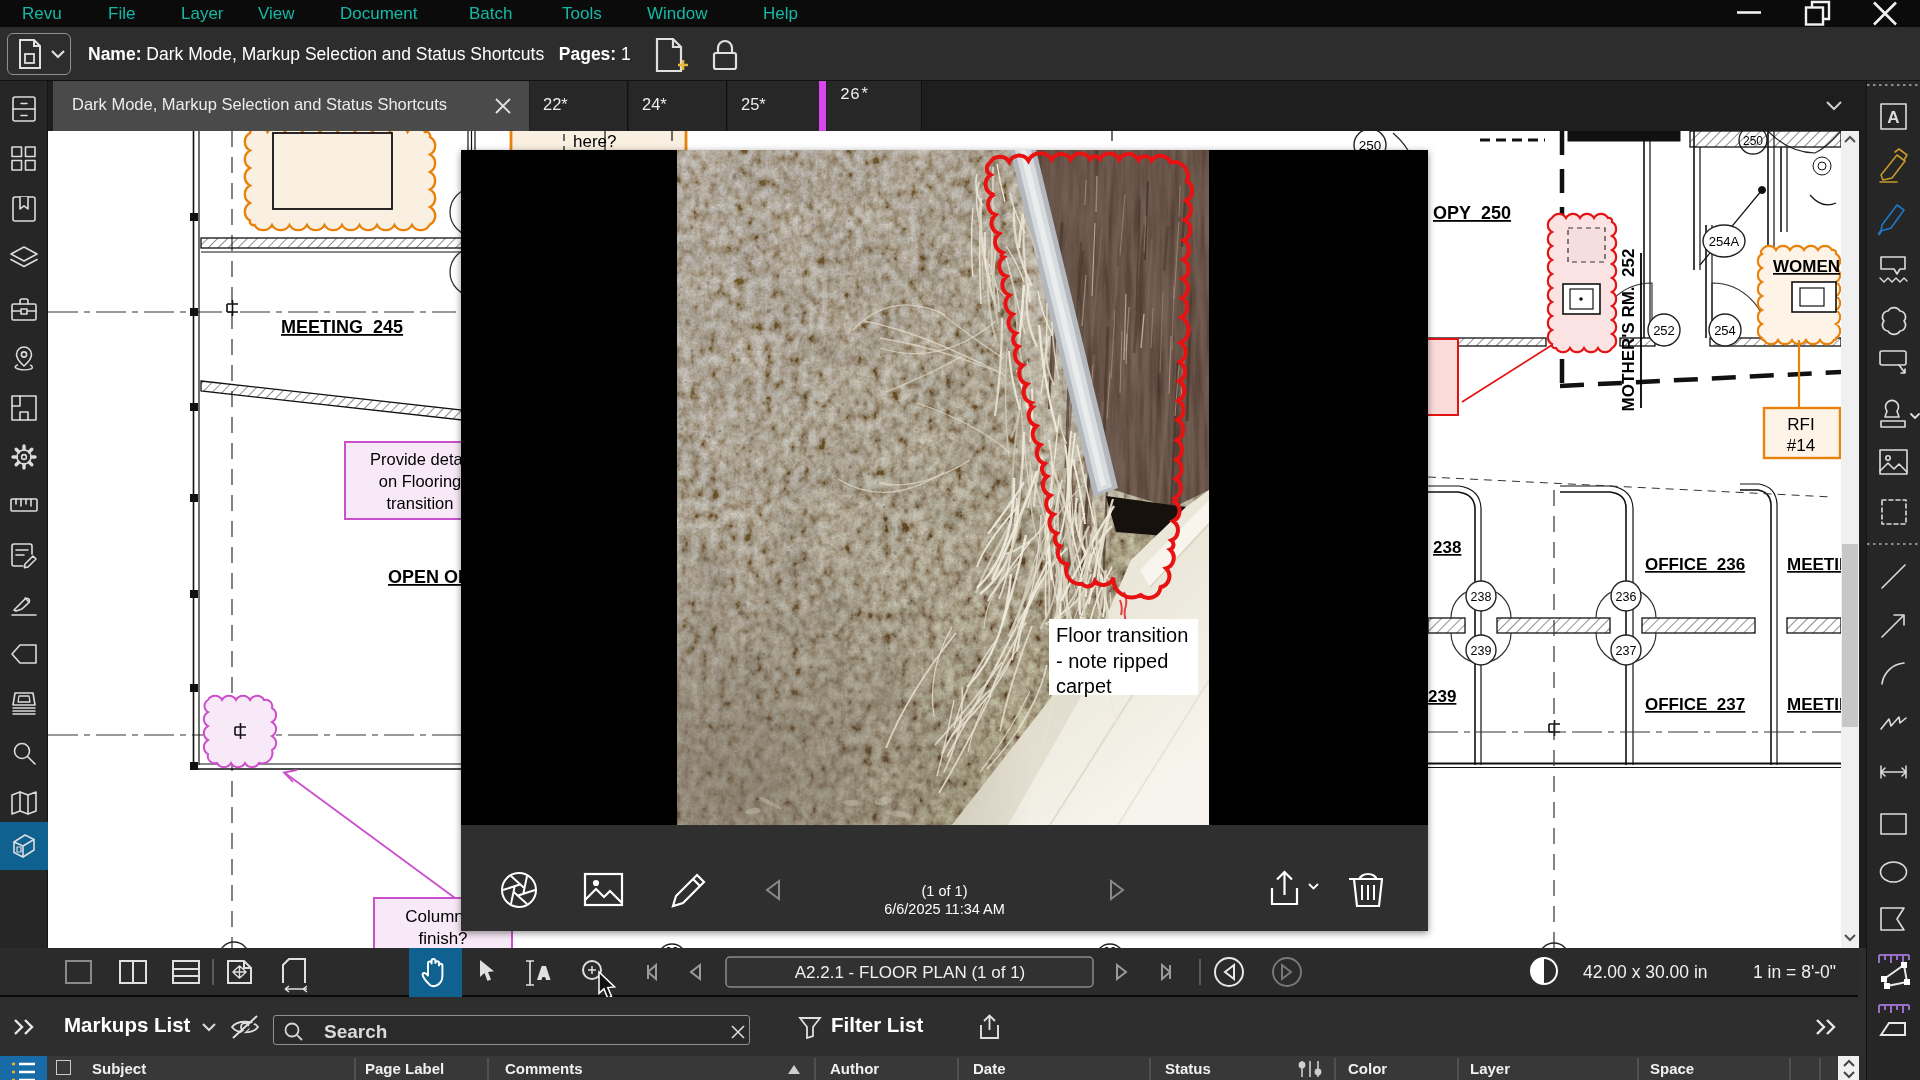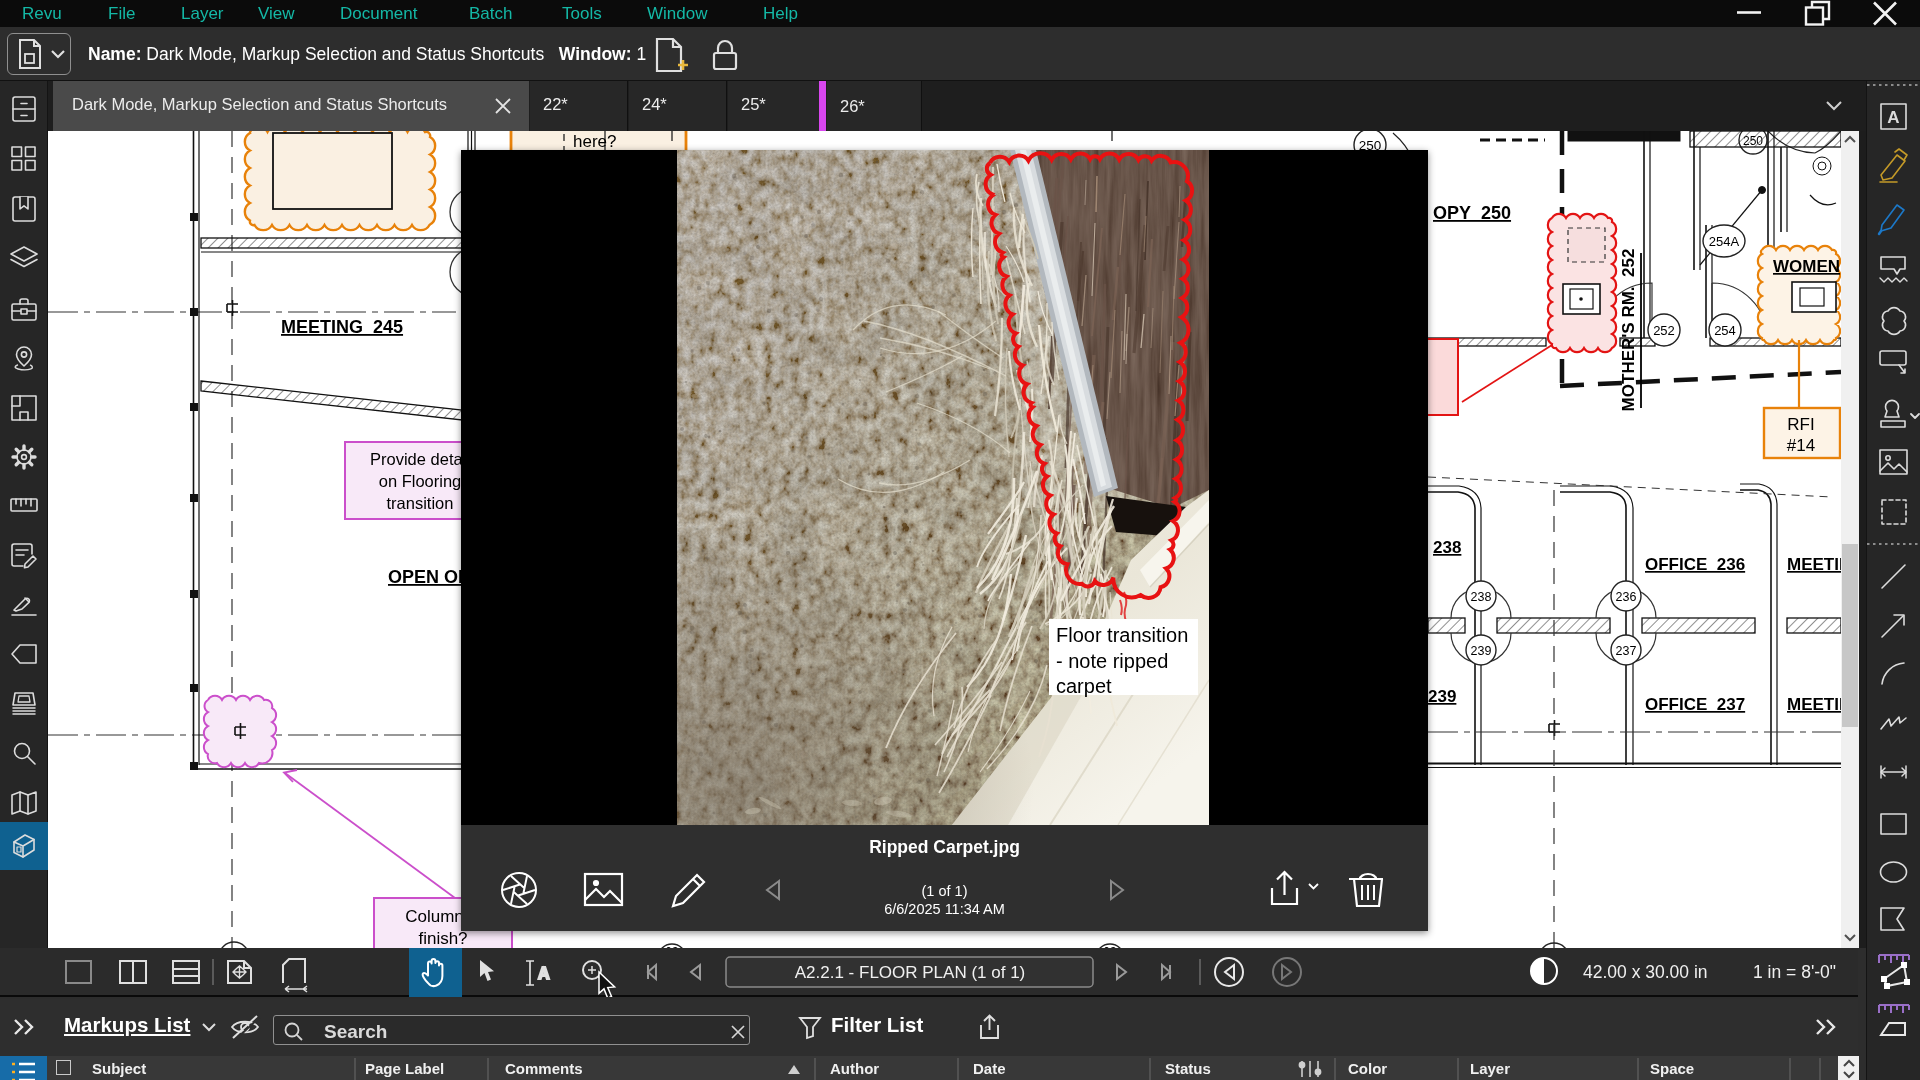--- a/index.html
+++ b/index.html
@@ -33,21 +33,21 @@
 </div>
 
 <div class="abs" style="left:0;top:27px;width:1920px;height:54px;background:#2d2d2d;border-bottom:1px solid #111;color:#fff;font-size:17.5px;">
   <div class="abs" style="left:7px;top:6px;width:64px;height:42px;border:1.5px solid #8f8f8f;border-radius:6px;"></div>
   <svg class="abs" style="left:14px;top:11px" width="52" height="32" viewBox="0 0 52 32">
     <path d="M6 2 H20 L26 8 V30 H6 Z" fill="none" stroke="#e0e0e0" stroke-width="2"></path>
     <path d="M20 2 V8 H26" fill="none" stroke="#e0e0e0" stroke-width="2"></path>
     <rect x="11" y="16" width="9" height="9" fill="none" stroke="#e0e0e0" stroke-width="1.8"></rect>
     <path d="M38 13 L44 19 L50 13" fill="none" stroke="#e0e0e0" stroke-width="2.2"></path>
   </svg>
-  <span class="abs" style="left:88px;top:17px;"><b>Name:</b> Dark Mode, Markup Selection and Status Shortcuts&nbsp;&nbsp; <b>Window:</b> 1</span>
+  <span class="abs" style="left:88px;top:17px;"><b>Name:</b> Dark Mode, Markup Selection and Status Shortcuts&nbsp;&nbsp; <b>Pages:</b> 1</span>
   <svg class="abs" style="left:650px;top:9px" width="100" height="38" viewBox="0 0 100 38">
     <path d="M7 3 H23 L31 11 V35 H7 Z" fill="none" stroke="#e0e0e0" stroke-width="2.2"></path>
     <path d="M23 3 V11 H31" fill="none" stroke="#e0e0e0" stroke-width="2.2"></path>
     <path d="M28 29 h10 M33 24 v10" stroke="#e8b83c" stroke-width="2.6"></path>
     <rect x="64" y="17" width="22" height="16" rx="2" fill="none" stroke="#e0e0e0" stroke-width="2.2"></rect>
     <path d="M68 17 v-5 a7 7 0 0 1 14 0 v5" fill="none" stroke="#e0e0e0" stroke-width="2.2"></path>
   </svg>
 </div>
 
 <div class="abs" style="left:0;top:81px;width:1920px;height:50px;background:#1e1e1e;color:#ececec;font-size:16.5px;">
@@ -61,21 +61,21 @@
   <div class="abs" style="left:530px;top:0;width:98px;height:50px;background:#272727;border-right:1px solid #101010;">
         <span class="abs" style="left:13px;top:14px;">22*</span>
       </div>
   <div class="abs" style="left:629px;top:0;width:98px;height:50px;background:#272727;border-right:1px solid #101010;">
         <span class="abs" style="left:13px;top:14px;">24*</span>
       </div>
   <div class="abs" style="left:728px;top:0;width:98px;height:50px;background:#272727;border-right:7px solid #d946ef;">
         <span class="abs" style="left:13px;top:14px;">25*</span>
       </div>
   <div class="abs" style="left:827px;top:0;width:95px;height:50px;background:#272727;border-right:1px solid #101010;">
-        <span class="abs" style="left:13px;top:16px;">26*</span>
+        <span class="abs" style="left:13px;top:4px;font-family:Liberation Mono, monospace;">26*</span>
       </div>
   <svg class="abs" style="left:1824px;top:98px;top:17px" width="20" height="16" viewBox="0 0 20 16">
     <path d="M3 4 L10 11 L17 4" fill="none" stroke="#cfcfcf" stroke-width="2"></path>
   </svg>
 </div>
 
 <div class="abs" style="left:0;top:81px;width:48px;height:916px;background:#262626;border-right:1px solid #141414;">
   <svg width="48" height="916" viewBox="0 0 48 916">
 
     <g class="icon" transform="translate(12,16)">
@@ -1327,21 +1327,20 @@
 
 <path d="M990.0 163.0 A11.0 11.0 0 0 1 1009.2 161.8 A11.0 11.0 0 0 1 1028.4 160.7 A13.2 13.2 0 0 1 1051.6 159.8 A11.0 11.0 0 0 1 1070.8 159.4 A11.0 11.0 0 0 1 1090.1 159.1 A5.6 5.6 0 0 1 1099.9 159.1 A11.0 11.0 0 0 1 1119.2 159.5 A11.0 11.0 0 0 1 1138.4 159.9 A7.5 7.5 0 0 1 1151.6 160.6 A11.0 11.0 0 0 1 1170.7 162.4 A14.2 14.2 0 0 1 1187.0 181.3 A11.0 11.0 0 0 1 1185.8 200.5 A11.0 11.0 0 0 1 1184.6 219.7 A11.7 11.7 0 0 1 1183.7 240.3 A11.0 11.0 0 0 1 1183.1 259.5 A11.0 11.0 0 0 1 1182.5 278.8 A11.0 11.0 0 0 1 1182.0 298.0 A11.0 11.0 0 0 1 1181.4 317.2 A14.6 14.6 0 0 1 1180.5 342.8 A11.0 11.0 0 0 1 1179.7 362.0 A11.0 11.0 0 0 1 1179.0 381.2 A11.0 11.0 0 0 1 1178.2 400.5 A11.0 11.0 0 0 1 1177.4 419.7 A11.8 11.8 0 0 1 1176.7 440.3 A11.0 11.0 0 0 1 1176.2 459.5 A11.0 11.0 0 0 1 1175.6 478.8 A11.0 11.0 0 0 1 1175.1 498.0 A2.2 2.2 0 0 1 1174.8 502.0 A11.0 11.0 0 0 1 1173.1 521.1 A11.0 11.0 0 0 1 1171.4 540.3 A5.4 5.4 0 0 1 1170.0 549.6 A11.0 11.0 0 0 1 1166.0 568.4 A11.1 11.1 0 0 1 1160.6 587.2 A12.2 12.2 0 0 1 1140.7 595.1 A18.5 18.5 0 0 1 1113.4 577.5 A10.8 10.8 0 0 1 1094.9 581.1 A7.5 7.5 0 0 1 1082.0 583.8 A13.9 13.9 0 0 1 1067.4 564.2 A11.0 11.0 0 0 1 1060.4 546.3 A7.7 7.7 0 0 1 1056.9 533.4 A11.0 11.0 0 0 1 1053.6 514.4 A11.0 11.0 0 0 1 1050.4 495.4 A11.0 11.0 0 0 1 1047.1 476.4 A7.5 7.5 0 0 1 1044.6 463.6 A11.0 11.0 0 0 1 1040.6 444.8 A11.0 11.0 0 0 1 1036.5 426.0 A11.0 11.0 0 0 1 1032.5 407.2 A2.5 2.5 0 0 1 1031.5 402.9 A11.0 11.0 0 0 1 1027.2 384.1 A11.0 11.0 0 0 1 1022.8 365.3 A11.0 11.0 0 0 1 1018.5 346.6 A7.7 7.7 0 0 1 1015.9 333.3 A11.0 11.0 0 0 1 1012.8 314.3 A11.0 11.0 0 0 1 1009.6 295.3 A11.0 11.0 0 0 1 1006.5 276.4 A11.0 11.0 0 0 1 1003.4 257.4 A2.7 2.7 0 0 1 1002.6 252.6 A11.0 11.0 0 0 1 999.1 233.7 A11.0 11.0 0 0 1 995.6 214.8 A11.0 11.0 0 0 1 992.2 195.8 A1.0 1.0 0 0 1 991.9 194.1 A11.0 11.0 0 0 1 990.7 174.9 A6.8 6.8 0 0 1 990.0 163.0" fill="none" stroke="#e81212" stroke-width="4"></path>
 
 <rect x="1049" y="619" width="149" height="76" fill="#fff"></rect>
 <text x="1056" y="642" font-size="20" fill="#000">Floor transition</text>
 <text x="1056" y="668" font-size="20" fill="#000">- note ripped</text>
 <text x="1056" y="693" font-size="20" fill="#000">carpet</text>
 </svg>
 
   <div class="abs" style="left:0;top:675px;width:967px;height:106px;background:#2f2f2f;color:#fff;">
-    <div class="abs" style="left:0;top:12px;width:967px;text-align:center;font-size:17.5px;font-weight:bold;">Ripped Carpet.jpg</div>
     <div class="abs" style="left:0;top:58px;width:967px;text-align:center;font-size:14.5px;">(1 of 1)</div>
     <div class="abs" style="left:0;top:76px;width:967px;text-align:center;font-size:14.5px;">6/6/2025 11:34 AM</div>
     <svg class="abs" style="left:0;top:38px" width="967" height="60" viewBox="0 0 967 60">
 
       <g stroke="#fff" stroke-width="2" fill="none">
         <circle cx="58" cy="27" r="17"></circle>
         <path d="M74 27 L56.4 32.8 M66 40.9 L52.2 28.6 M50 40.9 L53.8 22.8 M42 27 L59.6 21.2 M50 13.1 L63.8 25.5 M66 13.1 L62.2 31.2"></path>
       </g>
 
       <g stroke="#fff" stroke-width="2.2" fill="none">
@@ -1426,21 +1425,21 @@
     <g transform="translate(599,24) scale(1.25)">
       <path d="M0 0 L0 17 4 13.5 7 21 10 19.5 7 12.5 12.5 12 Z" fill="#111" stroke="#fff" stroke-width="1.2"></path>
     </g>
   </svg>
 </div>
 
 <div class="abs" style="left:0;top:999px;width:1858px;height:57px;background:#2e2e2e;color:#fff;">
   <svg class="abs" style="left:10px;top:13px" width="30" height="30" viewBox="0 0 30 30">
     <path d="M5 8 l7 7 -7 7 M15 8 l7 7 -7 7" fill="none" stroke="#e8e8e8" stroke-width="2.4"></path>
   </svg>
-  <span class="abs" style="left:64px;top:14px;font-size:20.5px;font-weight:bold;text-decoration:underline;">Markups List</span>
+  <span class="abs" style="left:64px;top:14px;font-size:20.5px;font-weight:bold;">Markups List</span>
   <svg class="abs" style="left:200px;top:22px" width="18" height="14" viewBox="0 0 18 14">
         <path d="M3 3 l6 6 6-6" fill="none" stroke="#ddd" stroke-width="2"></path>
       </svg>
   <svg class="abs" style="left:228px;top:13px" width="34" height="30" viewBox="0 0 34 30">
     <path d="M4 15 C9 8 25 8 30 15 C25 22 9 22 4 15 Z" fill="none" stroke="#e0e0e0" stroke-width="1.8"></path>
     <circle cx="17" cy="15" r="4" fill="none" stroke="#e0e0e0" stroke-width="1.8"></circle>
     <line x1="5" y1="26" x2="29" y2="4" stroke="#e0e0e0" stroke-width="2"></line>
     <line x1="7.5" y1="27.5" x2="31.5" y2="5.5" stroke="#2e2e2e" stroke-width="2"></line>
   </svg>
   <div class="abs" style="left:273px;top:16px;width:477px;height:30px;background:#2a2a2a;border:1.5px solid #909090;border-radius:3px;">

